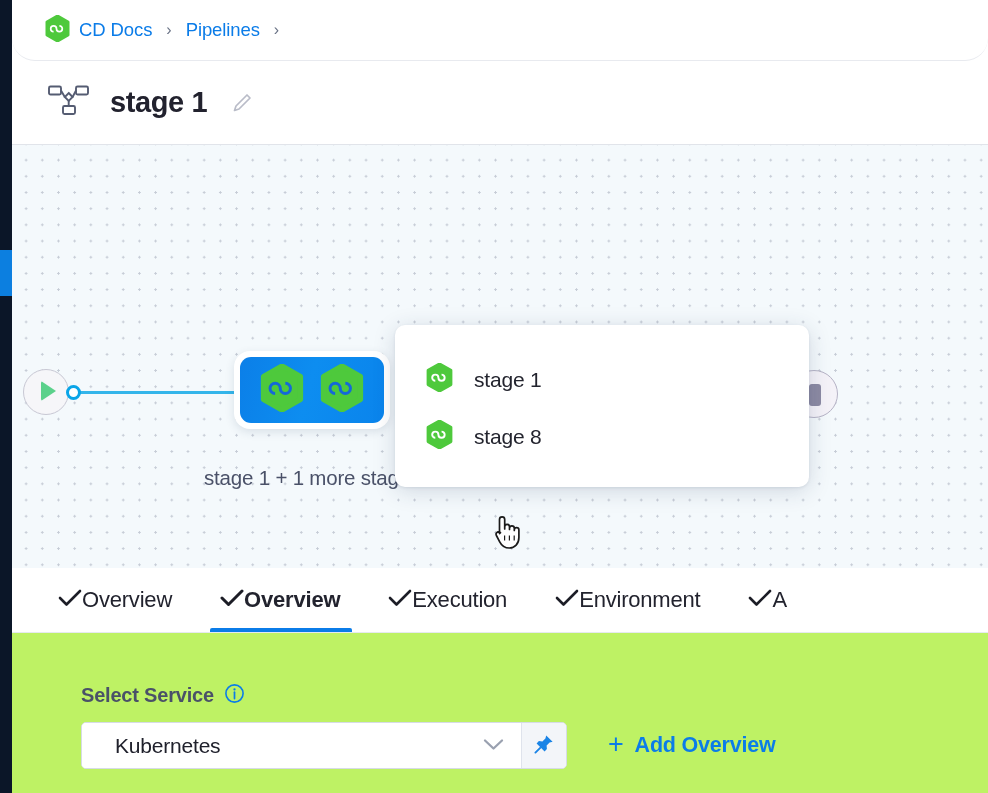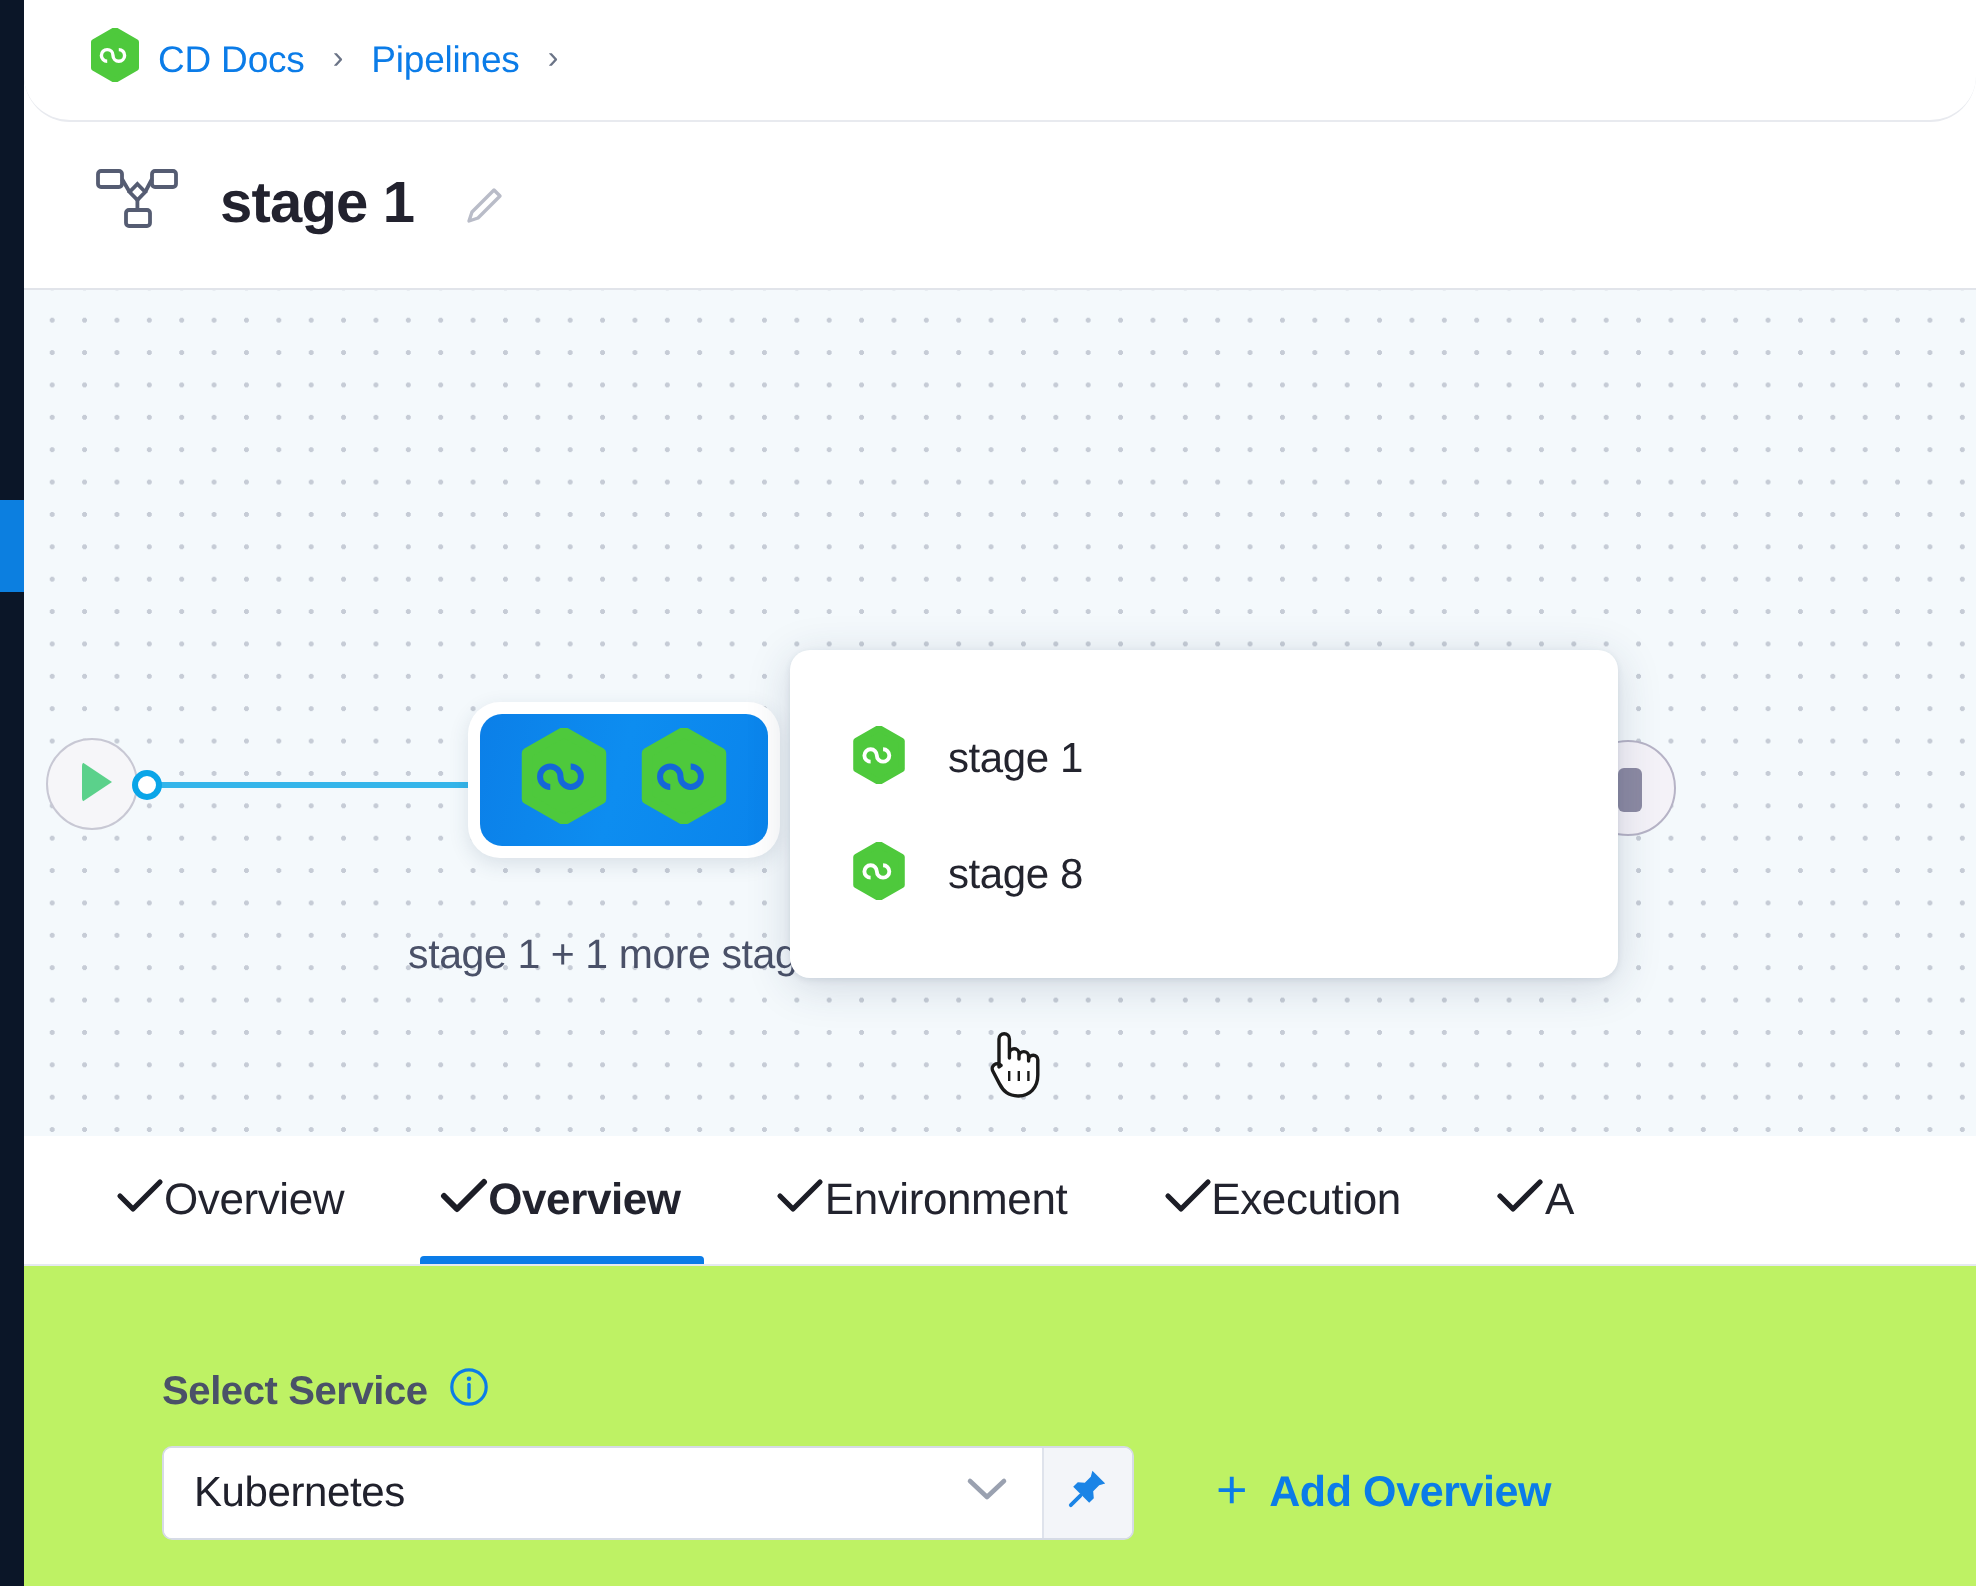--- a/index.html
+++ b/index.html
@@ -304,20 +304,21 @@
     display: flex;
     align-items: center;
     justify-content: space-between;
     padding: 0 17px 0 15px;
     background: #ffffff;
   }
   .select-value {
     font-size: 21px;
     color: #20212c;
     letter-spacing: -0.2px;
+    margin-left: 18px;
   }
   .pin-btn {
     width: 45px;
     display: flex;
     align-items: center;
     justify-content: center;
     background: #f3f5f9;
     border-left: 1px solid #dfe3ec;
   }
   .add-link {
@@ -463,29 +464,29 @@
           </svg>
       </span>
       <span class="tab-label">Overview</span>
     </div>
     <div class="tab">
       <span class="check">
         <svg width="24" height="20" viewBox="0 0 24 20">
             <path d="M2 10 L8.5 16.5 L22 3" fill="none" stroke="#1c1d26" stroke-width="2.6" stroke-linecap="round" stroke-linejoin="round"></path>
           </svg>
       </span>
-      <span class="tab-label">Environment</span>
+      <span class="tab-label">Execution</span>
     </div>
     <div class="tab">
       <span class="check">
         <svg width="24" height="20" viewBox="0 0 24 20">
             <path d="M2 10 L8.5 16.5 L22 3" fill="none" stroke="#1c1d26" stroke-width="2.6" stroke-linecap="round" stroke-linejoin="round"></path>
           </svg>
       </span>
-      <span class="tab-label">Execution</span>
+      <span class="tab-label">Environment</span>
     </div>
     <div class="tab">
       <span class="check">
         <svg width="24" height="20" viewBox="0 0 24 20">
             <path d="M2 10 L8.5 16.5 L22 3" fill="none" stroke="#1c1d26" stroke-width="2.6" stroke-linecap="round" stroke-linejoin="round"></path>
           </svg>
       </span>
       <span class="tab-label">A</span>
     </div>
   </div>

